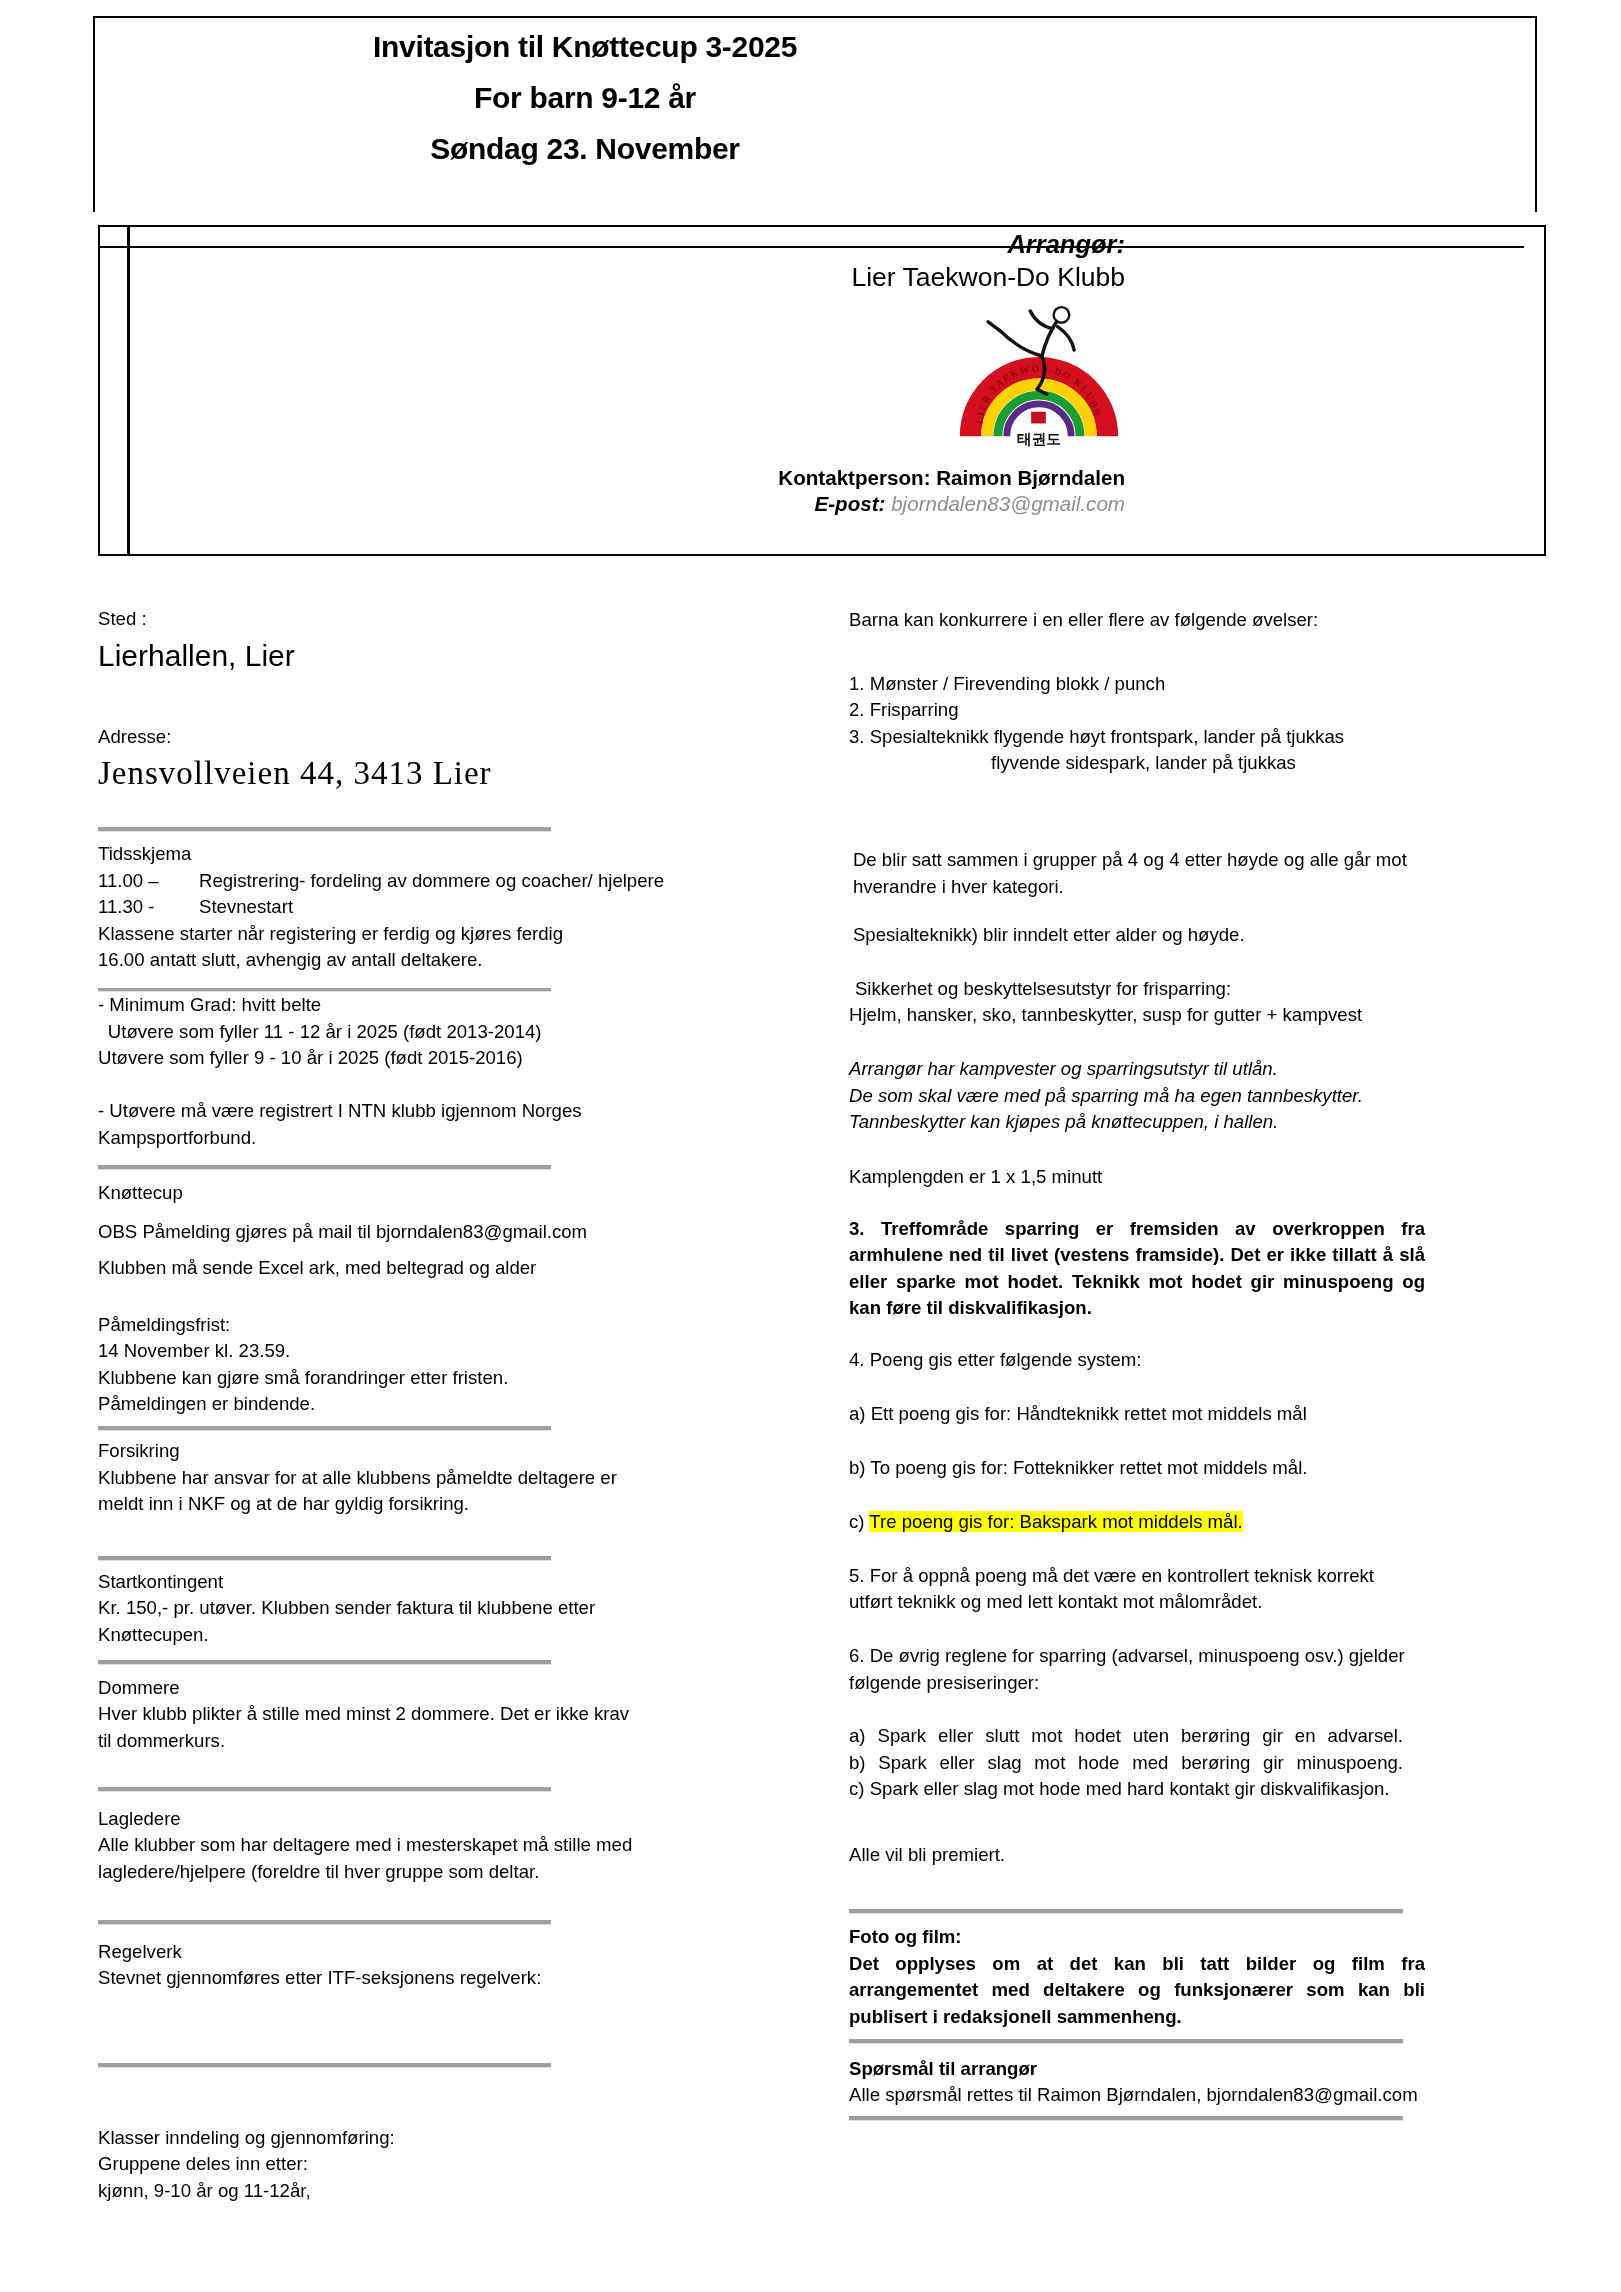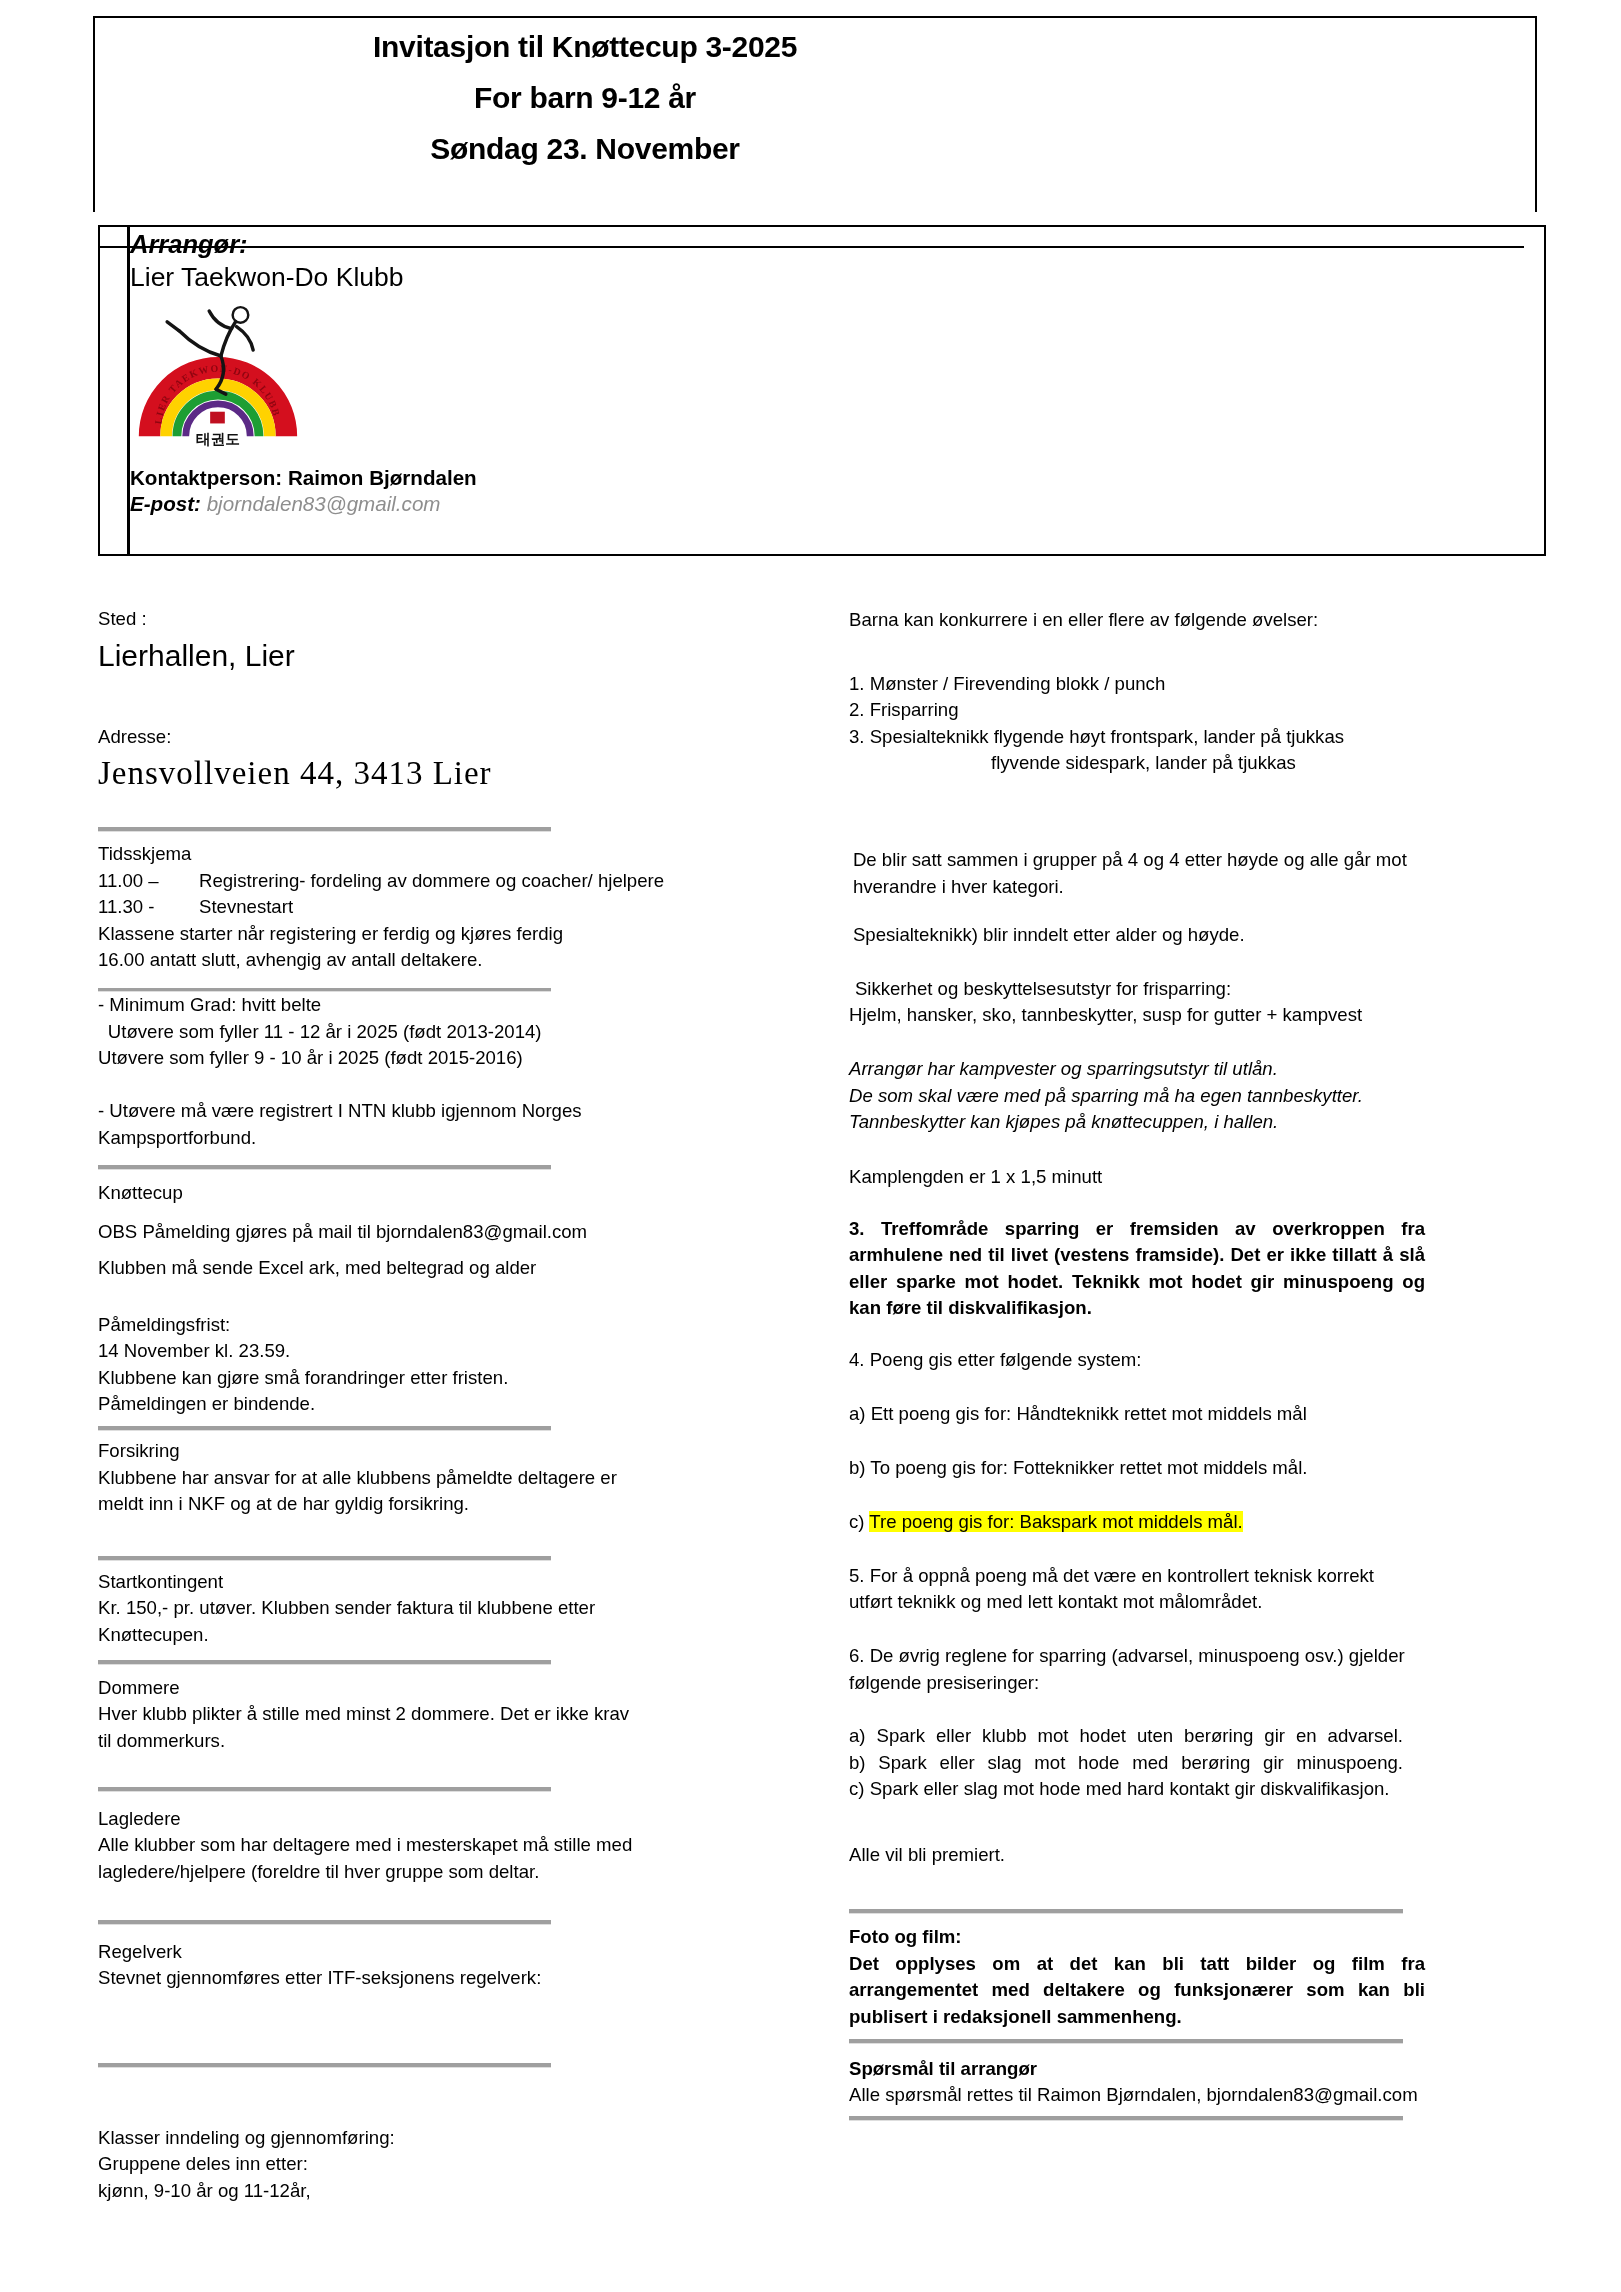--- a/index.html
+++ b/index.html
@@ -10,21 +10,21 @@
   .title-box{position:absolute;left:93px;top:15.7px;width:1444px;height:196px;
              border:2.9px solid #000;border-bottom:none;box-sizing:border-box;}
   .title-inner{width:980px;padding-top:3px;text-align:center;
                font-weight:bold;font-size:30px;line-height:51px;letter-spacing:-0.3px;}
 
   
   .org-box{position:absolute;left:98px;top:225px;width:1448px;height:331px;
            border:2.9px solid #000;box-sizing:border-box;}
   .org-vline{position:absolute;left:27.4px;top:0;bottom:0;width:2.9px;background:#000;}
   .org-hline{position:absolute;left:0;top:18.6px;right:19.6px;height:2.9px;background:#000;}
-  .org-inner{position:absolute;left:30px;top:0;width:975px;text-align:left;}
+  .org-inner{position:absolute;left:30px;top:0;width:975px;text-align:right;padding-left:20px;}
   .org-label{font-size:25.5px;font-weight:bold;font-style:italic;margin-top:2.9px;}
   .org-club{font-size:26.5px;margin-top:2.9px;}
   .logo{width:174px;height:157px;margin-top:5.9px;}
   .org-contact{font-size:20.6px;font-weight:bold;margin-top:5.9px;}
   .org-email-line{font-size:20.6px;font-style:italic;margin-top:2.9px;}
   .org-epost{font-weight:bold;}
   .org-email{font-weight:normal;}
 
   
   .col{position:absolute;top:598px;font-size:18.6px;line-height:26.5px;}
@@ -209,21 +209,21 @@
     <div style="margin-top:27.4px">b) To poeng gis for: Fotteknikker rettet mot middels mål.</div>
 
     <div style="margin-top:27.4px">
       <span>c) </span><span class="hl" style="background: rgb(255, 255, 0);">Tre poeng gis for: Bakspark mot middels mål.</span>
     </div>
 
     <div style="margin-top:27.4px;width:568px">5. For å oppnå poeng må det være en kontrollert teknisk korrekt utført teknikk og med lett kontakt mot målområdet.</div>
 
     <div style="margin-top:27.4px;width:564px">6. De øvrig reglene for sparring (advarsel, minuspoeng osv.) gjelder følgende presiseringer:</div>
 
-    <div class="jl" style="margin-top:27.4px;width:554px">a) Spark eller klubb mot hodet uten berøring gir en advarsel.</div>
+    <div class="jl" style="margin-top:27.4px;width:554px">a) Spark eller slutt mot hodet uten berøring gir en advarsel.</div>
     <div class="jl" style="width:554px">b) Spark eller slag mot hode med berøring gir minuspoeng.</div>
     <div>c) Spark eller slag mot hode med hard kontakt gir diskvalifikasjon.</div>
 
     <div style="margin-top:39px">Alle vil bli premiert.</div>
 
     <div class="hr" style="margin-top: 41px; background: rgb(159, 159, 159);"></div>
 
     <div class="b" style="margin-top:9.8px">Foto og film:</div>
     <div class="j" style="width:576px">Det opplyses om at det kan bli tatt bilder og film fra arrangementet med deltakere og funksjonærer som kan bli publisert i redaksjonell sammenheng.</div>
 

